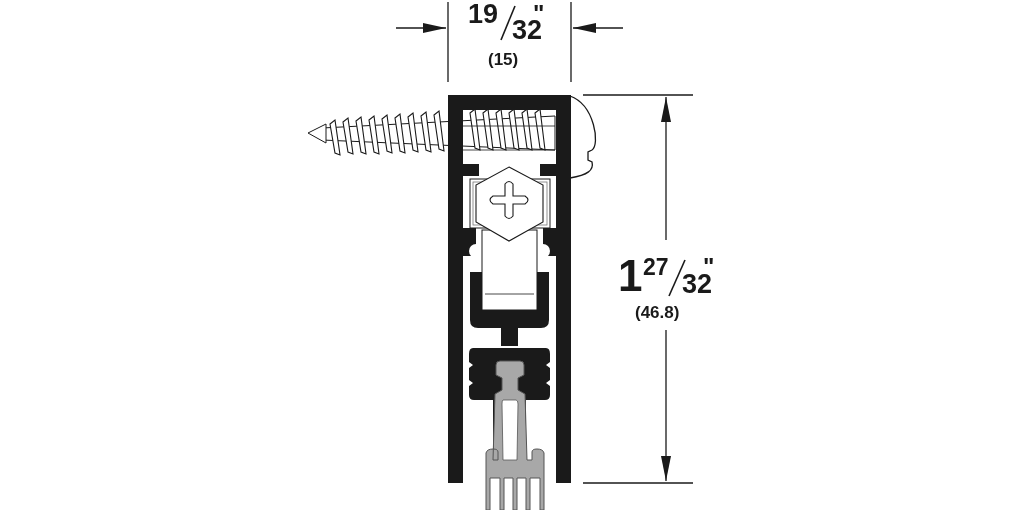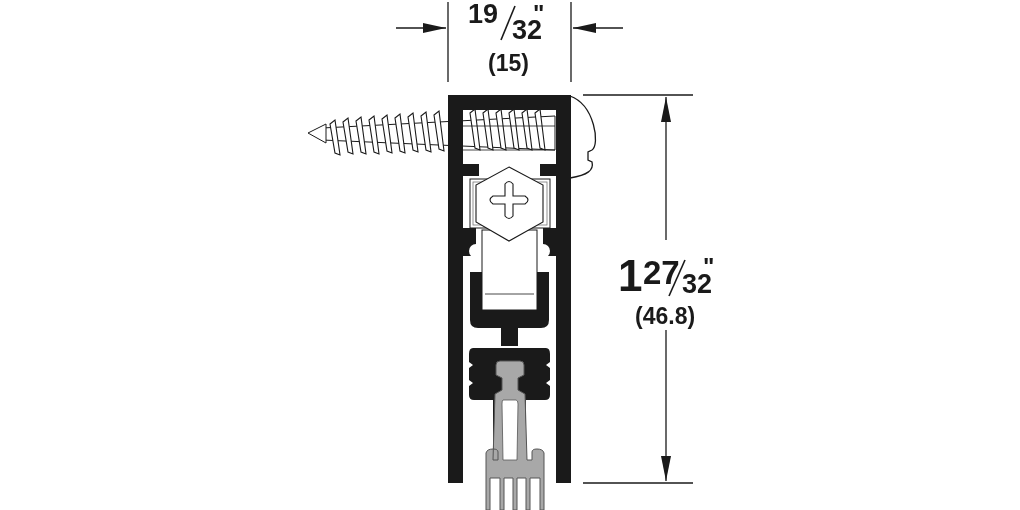--- a/index.html
+++ b/index.html
@@ -1,20 +1,20 @@
 <!DOCTYPE html>
 <html><head>
   <meta charset="utf-8">
   <style>
     html, body { margin: 0; padding: 0; background: #ffffff; }
     body { width: 1020px; height: 510px; position: relative; overflow: hidden;
            font-family: "Liberation Sans", sans-serif; }
     .canvas { position: absolute; left: 0; top: 0; width: 1020px; height: 438px; }
     .frac { position: absolute; font-weight: bold; color: #1a1a1a; line-height: 1; }
-    .metric { position: absolute; font-weight: bold; color: #1a1a1a; font-size: 23px; }
+    .metric { position: absolute; font-weight: bold; color: #1a1a1a; font-size: 17px; }
   </style>
 </head>
 <body>
 
 <div class="canvas">
   <svg width="1020" height="510" viewBox="0 0 1020 510" xmlns="http://www.w3.org/2000/svg">
 
     <g>
       <line x1="448" y1="2" x2="448" y2="82" stroke="#1a1a1a" stroke-width="1.3"></line>
       <line x1="571" y1="2" x2="571" y2="82" stroke="#1a1a1a" stroke-width="1.3"></line>
@@ -117,21 +117,21 @@
       <line x1="17" y1="2" x2="3" y2="36" stroke="#1a1a1a" stroke-width="1.6"></line>
     </svg>
     <span class="frac" style="left:512px; top:17px; font-size:27px;">32</span>
     <span class="frac" style="left:533px; top:2px; font-size:24px;">"</span>
     <span class="metric" style="left:488px; top:50px;">(15)</span>
   </div>
 
   
   <div>
     <span class="frac" style="left:618px; top:254px; font-size:44px;">1</span>
-    <span class="frac" style="left:643px; top:256px; font-size:33px;">27</span>
+    <span class="frac" style="left:643px; top:256px; font-size:23px;">27</span>
     <svg style="position:absolute; left:665px; top:258px;" width="24" height="40">
       <line x1="20" y1="2" x2="4" y2="38" stroke="#1a1a1a" stroke-width="1.6"></line>
     </svg>
     <span class="frac" style="left:682px; top:271px; font-size:27px;">32</span>
     <span class="frac" style="left:703px; top:255px; font-size:24px;">"</span>
     <span class="metric" style="left:635px; top:303px;text-align:right;">(46.8)</span>
   </div>
 </div>
 
 </body></html>

